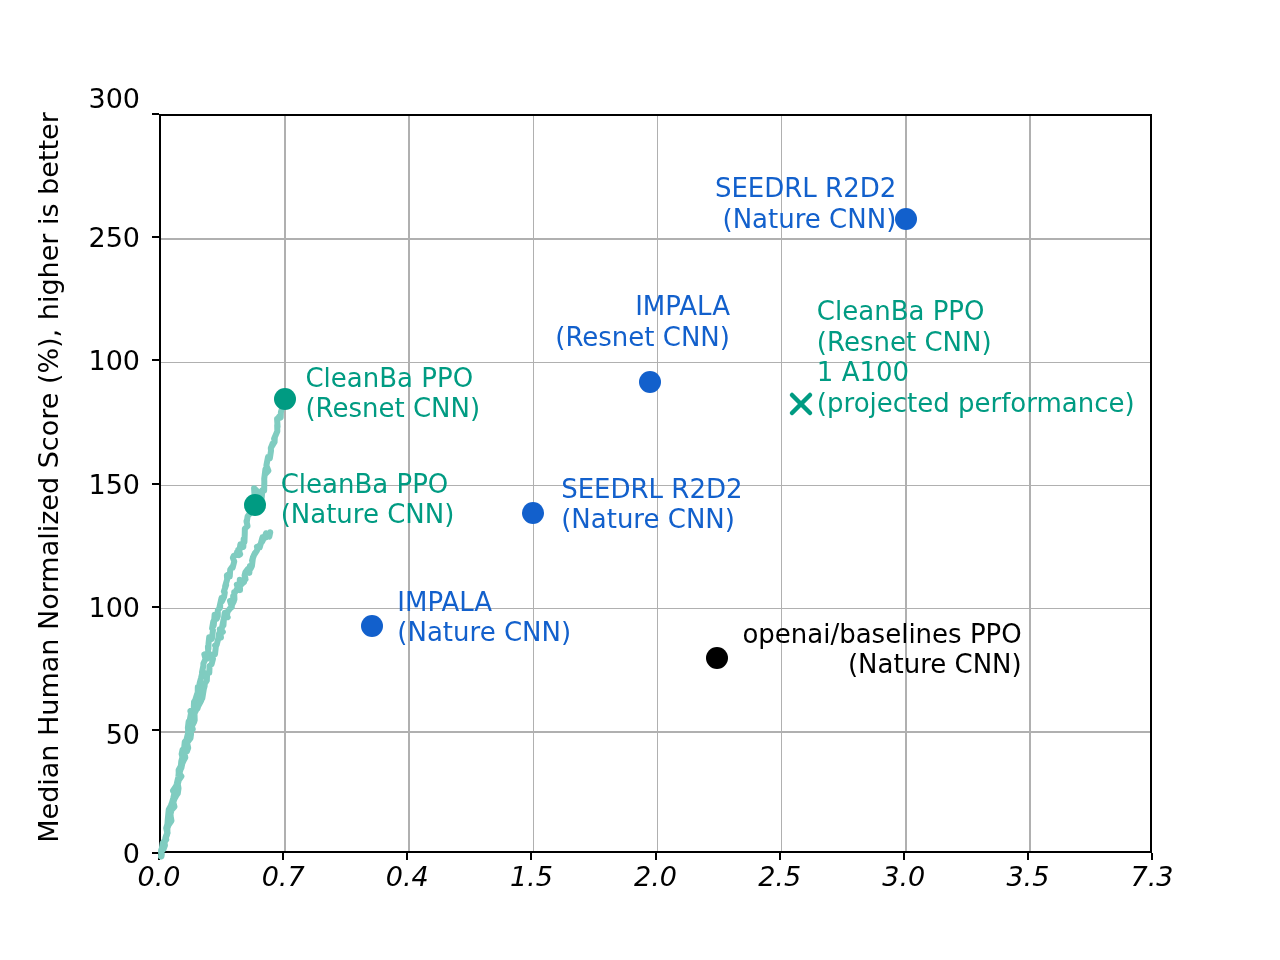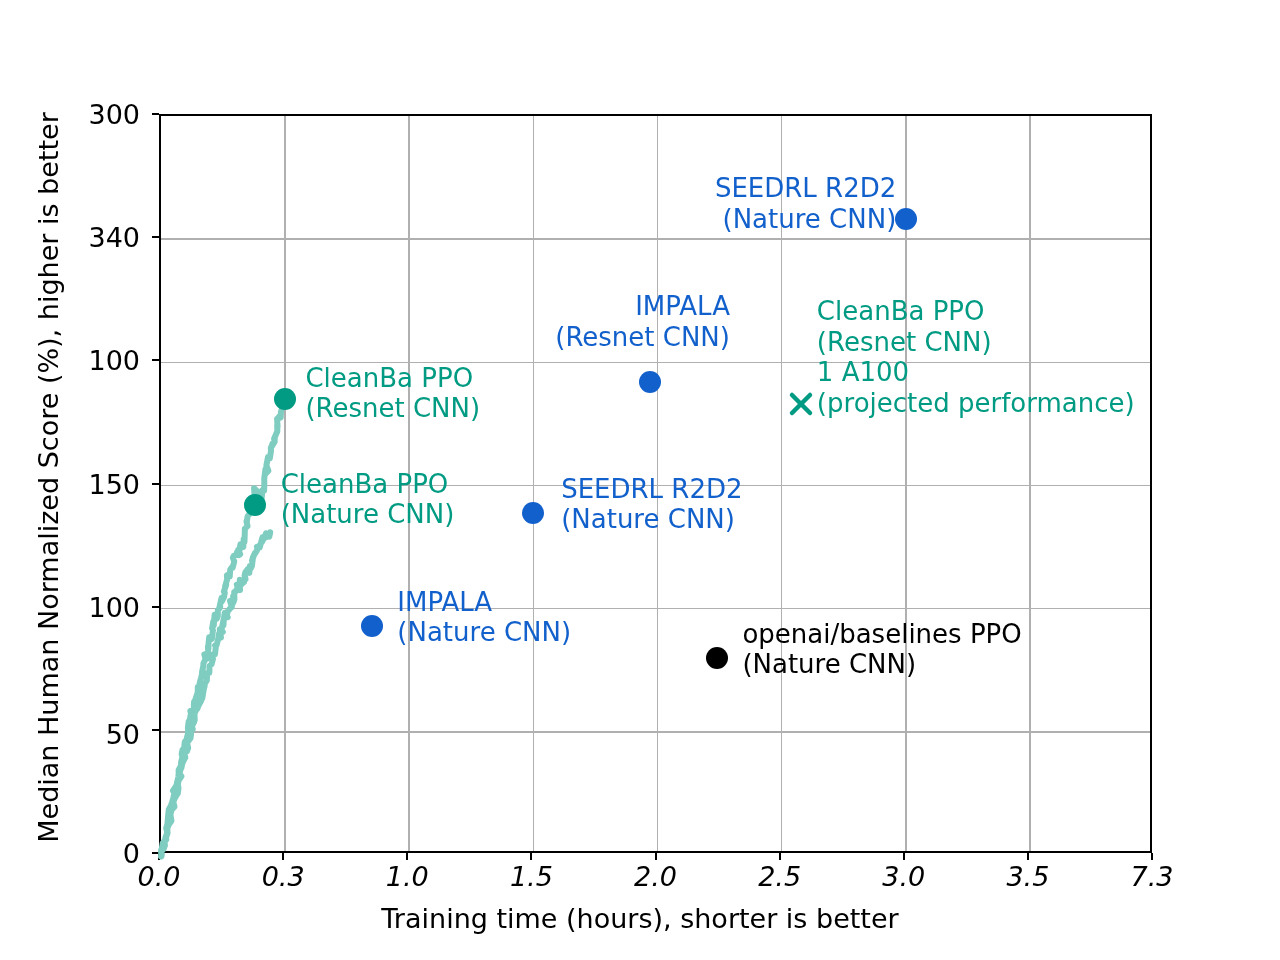--- a/index.html
+++ b/index.html
@@ -115,23 +115,23 @@
         <div class="marker" style="left: 94.335px; top: 389.207px; width: 22px; height: 22px; background: rgb(0, 155, 130);"></div>
         <div class="marker" style="left: 211.012px; top: 509.91px; width: 22px; height: 22px; background: rgb(18, 96, 204);"></div>
         <div class="marker" style="left: 556.08px; top: 541.933px; width: 22px; height: 22px; background: rgb(0, 0, 0);"></div>
       </div>
   </div>
 
   <div id="xticks">
       <div class="tick x" style="left: 158px;"></div>
       <div class="ticklabel x" style="left: 159px;">0.0</div>
       <div class="tick x" style="left: 282.125px;"></div>
-      <div class="ticklabel x" style="left: 283.125px;">0.3</div>
+      <div class="ticklabel x" style="left: 283.125px;">0.7</div>
       <div class="tick x" style="left: 406.25px;"></div>
-      <div class="ticklabel x" style="left: 407.25px;">1.0</div>
+      <div class="ticklabel x" style="left: 407.25px;">0.4</div>
       <div class="tick x" style="left: 530.375px;"></div>
       <div class="ticklabel x" style="left: 531.375px;">1.5</div>
       <div class="tick x" style="left: 654.5px;"></div>
       <div class="ticklabel x" style="left: 655.5px;">2.0</div>
       <div class="tick x" style="left: 778.625px;"></div>
       <div class="ticklabel x" style="left: 779.625px;">2.5</div>
       <div class="tick x" style="left: 902.75px;"></div>
       <div class="ticklabel x" style="left: 903.75px;">3.0</div>
       <div class="tick x" style="left: 1026.88px;"></div>
       <div class="ticklabel x" style="left: 1027.88px;">3.5</div>
@@ -143,41 +143,40 @@
       <div class="ticklabel y" style="top: 853px; padding-right: 12px;">0</div>
       <div class="tick y" style="top: 728.833px;"></div>
       <div class="ticklabel y" style="top: 734px; padding-right: 12px;">50</div>
       <div class="tick y" style="top: 605.667px;"></div>
       <div class="ticklabel y" style="top: 606.667px; padding-right: 12px;">100</div>
       <div class="tick y" style="top: 482.5px;"></div>
       <div class="ticklabel y" style="top: 483.5px; padding-right: 12px;">150</div>
       <div class="tick y" style="top: 359.333px;"></div>
       <div class="ticklabel y" style="top: 360.333px; padding-right: 12px;">100</div>
       <div class="tick y" style="top: 236.167px;"></div>
-      <div class="ticklabel y" style="top: 237.167px; padding-right: 12px;">340</div>
+      <div class="ticklabel y" style="top: 237.167px; padding-right: 12px;">250</div>
       <div class="tick y" style="top: 113px;"></div>
-      <div class="ticklabel y" style="top: 114px; padding-right: 12px;">300</div>
+      <div class="ticklabel y" style="top: 98px; padding-right: 12px;">300</div>
     </div>
 
-  <div id="xlabel">Training time (hours), shorter is better</div>
   <div id="ylabel">Median Human Normalized Score (%), higher is better</div>
 
   <div id="annotations">
       <div class="annot right" style="left: 896.303px; top: 173.12px; color: rgb(18, 96, 204); text-align: right;">SEEDRL R2D2
 (Nature CNN)</div>
       <div class="annot right" style="left: 729.975px; top: 291.36px; color: rgb(18, 96, 204); text-align: right;">IMPALA
 (Resnet CNN)</div>
       <div class="annot" style="left: 816.862px; top: 296.287px; color: rgb(0, 155, 130); text-align: left;">CleanBa PPO
 (Resnet CNN)
 1 A100
 (projected performance)</div>
       <div class="annot" style="left: 305.467px; top: 362.797px; color: rgb(0, 155, 130); text-align: left;">CleanBa PPO
 (Resnet CNN)</div>
       <div class="annot" style="left: 561.165px; top: 473.647px; color: rgb(18, 96, 204); text-align: left;">SEEDRL R2D2
 (Nature CNN)</div>
       <div class="annot" style="left: 280.642px; top: 468.72px; color: rgb(0, 155, 130); text-align: left;">CleanBa PPO
 (Nature CNN)</div>
       <div class="annot" style="left: 397.32px; top: 586.96px; color: rgb(18, 96, 204); text-align: left;">IMPALA
 (Nature CNN)</div>
-      <div class="annot" style="left: 742.388px; top: 618.983px; color: rgb(0, 0, 0); text-align: left;">openai/baselines PPO
+      <div class="annot" style="left: 742.388px; top: 618.983px; color: rgb(0, 0, 0); text-align: right;">openai/baselines PPO
 (Nature CNN)</div>
     </div>
 </div>
 
 </body></html>

